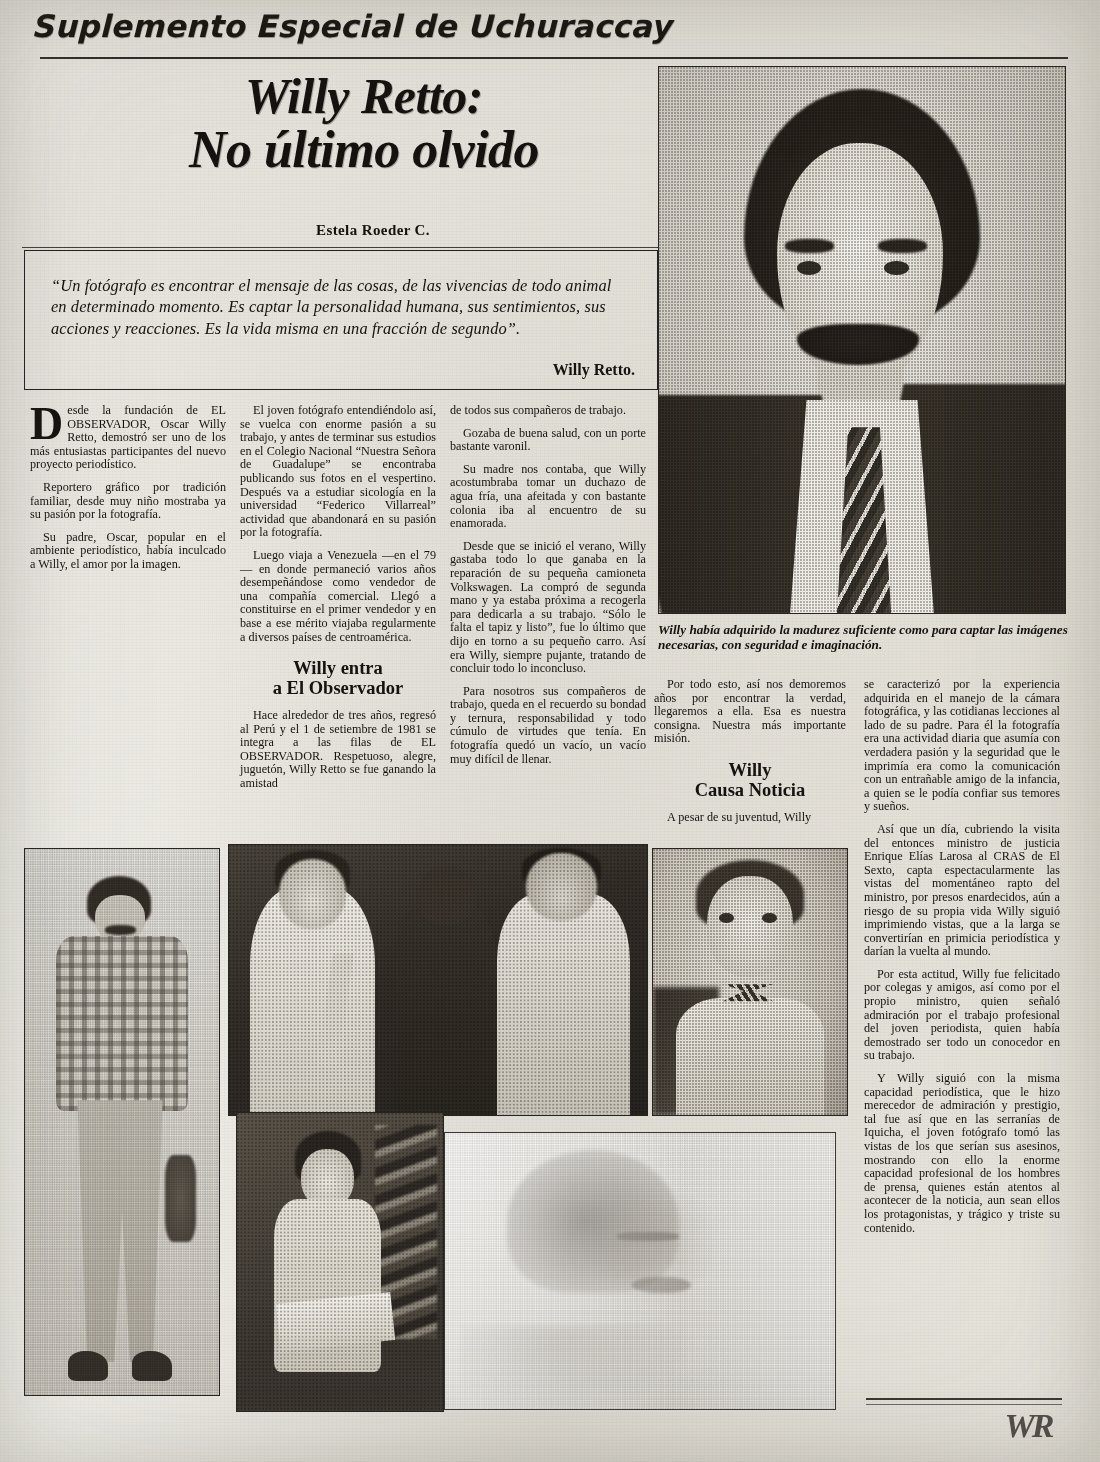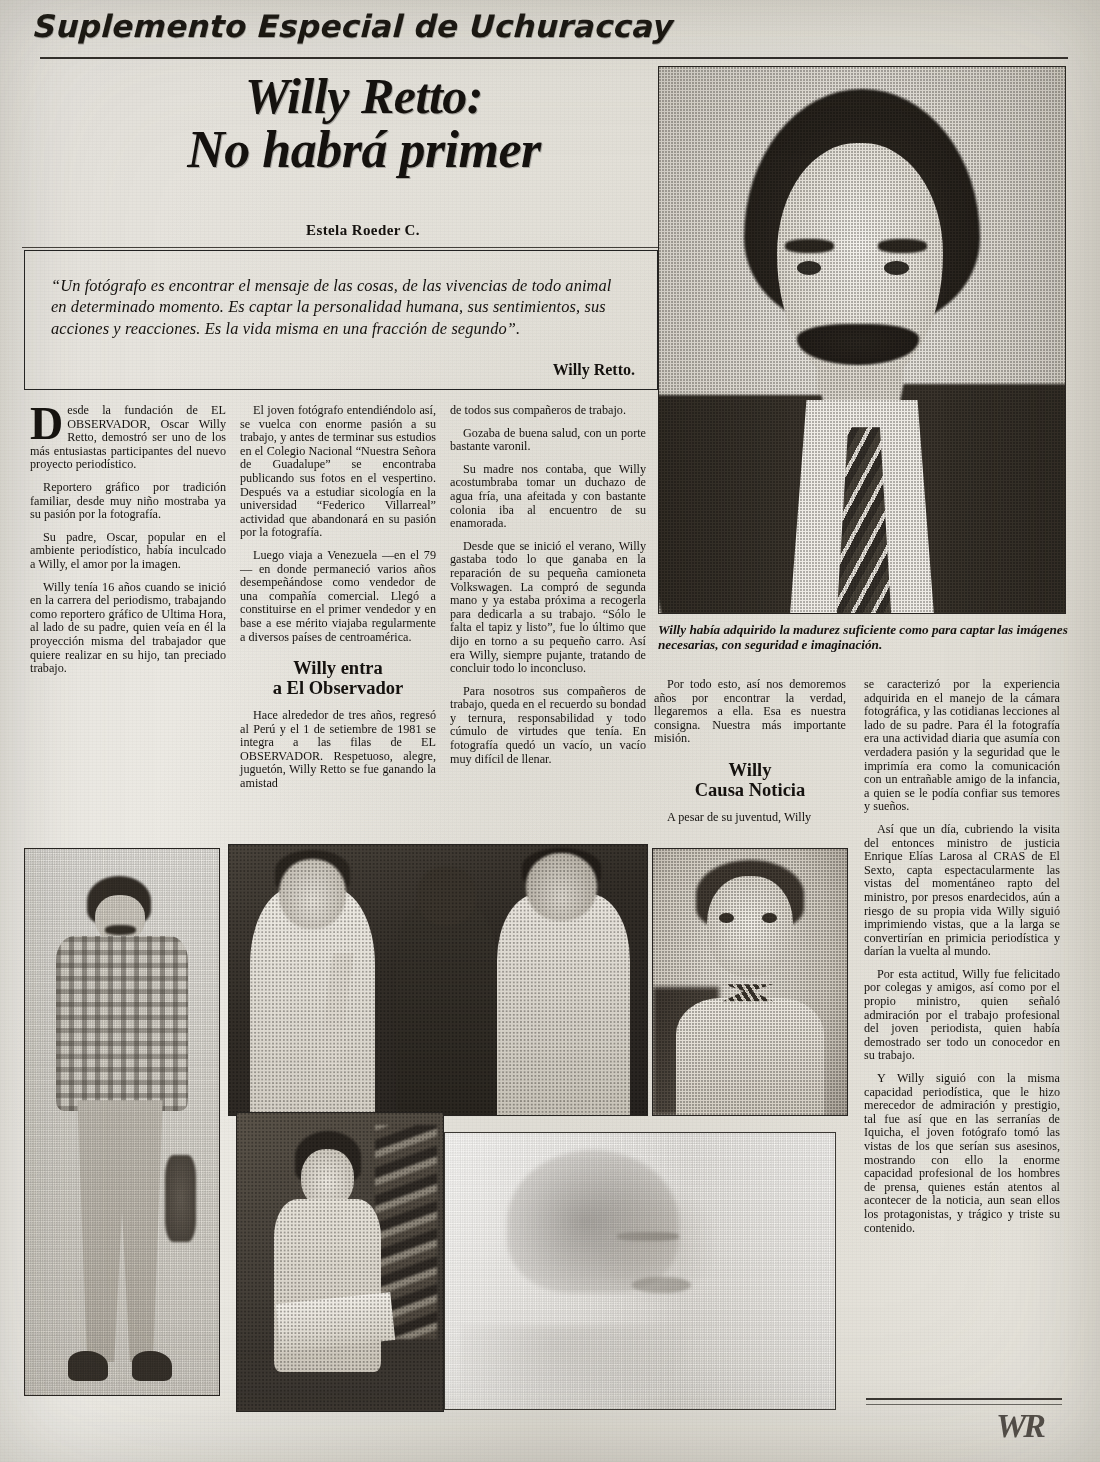--- a/index.html
+++ b/index.html
@@ -54,21 +54,21 @@
     position:absolute;left:104px;top:72px;width:520px;
     text-align:center;
     font-family:"Liberation Serif", serif;
     font-style:italic;font-weight:700;
     font-size:50px;line-height:.98;
     letter-spacing:-.5px;
     text-shadow:1px 1px 0 rgba(0,0,0,.25);
   }
   .headline .l2{font-size:52px;display:block;margin-top:4px;}
   .byline{
-    position:absolute;left:103px;top:222px;width:520px;
+    position:absolute;left:113px;top:222px;width:520px;
     text-align:center;font-weight:700;font-size:15px;
     font-family:"Liberation Serif", serif;letter-spacing:.4px;
   }
   .rule-byline{
     position:absolute;left:22px;top:247px;width:636px;height:0;
     border-top:1.6px solid #1b1813;opacity:.8;
   }
 
   
   .quotebox{
@@ -272,34 +272,34 @@
      background:radial-gradient(ellipse at 40% 20%, rgba(150,143,132,.30), rgba(200,194,184,0) 70%);filter:blur(2px);}
   .f-light{position:absolute;inset:0;background:linear-gradient(95deg, rgba(255,255,255,.52), rgba(255,255,255,.10) 60%, rgba(255,255,255,.35));}
 
   
   .rule-bot1{position:absolute;left:866px;top:1398px;width:196px;height:0;border-top:2px solid #1d1a16;opacity:.85;}
   .rule-bot2{position:absolute;left:866px;top:1404px;width:196px;height:0;border-top:1px solid #1d1a16;opacity:.6;}
   .monogram{
     position:absolute;left:996px;top:1406px;width:64px;height:40px;
     font-family:"Liberation Serif", serif;font-weight:700;font-style:italic;
     font-size:34px;line-height:40px;letter-spacing:-3px;color:#2a2520;
-    opacity:.78;filter:blur(.4px);
+    text-align:center;opacity:.78;filter:blur(.4px);
   }
 </style>
 </head>
 <body>
 
 <div class="page">
 
   <div class="masthead">Suplemento Especial de Uchuraccay</div>
   <div class="rule-top"></div>
 
   <div class="headline">
     <span>Willy Retto:</span>
-    <span class="l2">No habrá primer</span>
+    <span class="l2">No último olvido</span>
   </div>
   <div class="byline">Estela Roeder C.</div>
   <div class="rule-byline"></div>
 
   <div class="quotebox">
     <p>“Un fotógrafo es encontrar el mensaje de las cosas, de las vivencias de todo animal en determinado momento. Es captar la personalidad humana, sus sentimientos, sus acciones y reacciones. Es la vida misma en una fracción de segundo”.</p>
     <div class="quoteattr">Willy Retto.</div>
   </div>
 
   <div class="photo ph-portrait">
@@ -319,21 +319,20 @@
       <div class="p-tie"></div>
       <div class="dots"></div>
     </div>
   </div>
   <div class="caption">Willy había adquirido la madurez suficiente como para captar las imágenes necesarias, con seguridad e imaginación.</div>
 
   <div class="col c1">
     <p class="dropcap noind">Desde la fundación de EL OBSERVADOR, Oscar Willy Retto, demostró ser uno de los más entusiastas participantes del nuevo proyecto periodístico.</p>
     <p>Reportero gráfico por tradición familiar, desde muy niño mostraba ya su pasión por la fotografía.</p>
     <p>Su padre, Oscar, popular en el ambiente periodístico, había inculcado a Willy, el amor por la imagen.</p>
-    <p>Willy tenía 16 años cuando se inició en la carrera del periodismo, trabajando como reportero gráfico de Ultima Hora, al lado de su padre, quien veía en él la proyección misma del trabajador que quiere realizar en su hijo, tan preciado trabajo.</p>
   </div>
 
   <div class="col c2">
     <p>El joven fotógrafo entendiéndolo así, se vuelca con enorme pasión a su trabajo, y antes de terminar sus estudios en el Colegio Nacional “Nuestra Señora de Guadalupe” se encontraba publicando sus fotos en el vespertino. Después va a estudiar sicología en la universidad “Federico Villarreal” actividad que abandonará en su pasión por la fotografía.</p>
     <p>Luego viaja a Venezuela —en el 79— en donde permaneció varios años desempeñándose como vendedor de una compañía comercial. Llegó a constituirse en el primer vendedor y en base a ese mérito viajaba regularmente a diversos países de centroamérica.</p>
     <div class="subhead">
       <span>Willy entra</span><br>
       <span>a El Observador</span>
     </div>
     <p>Hace alrededor de tres años, regresó al Perú y el 1 de setiembre de 1981 se integra a las filas de EL OBSERVADOR. Respetuoso, alegre, juguetón, Willy Retto se fue ganando la amistad</p>

